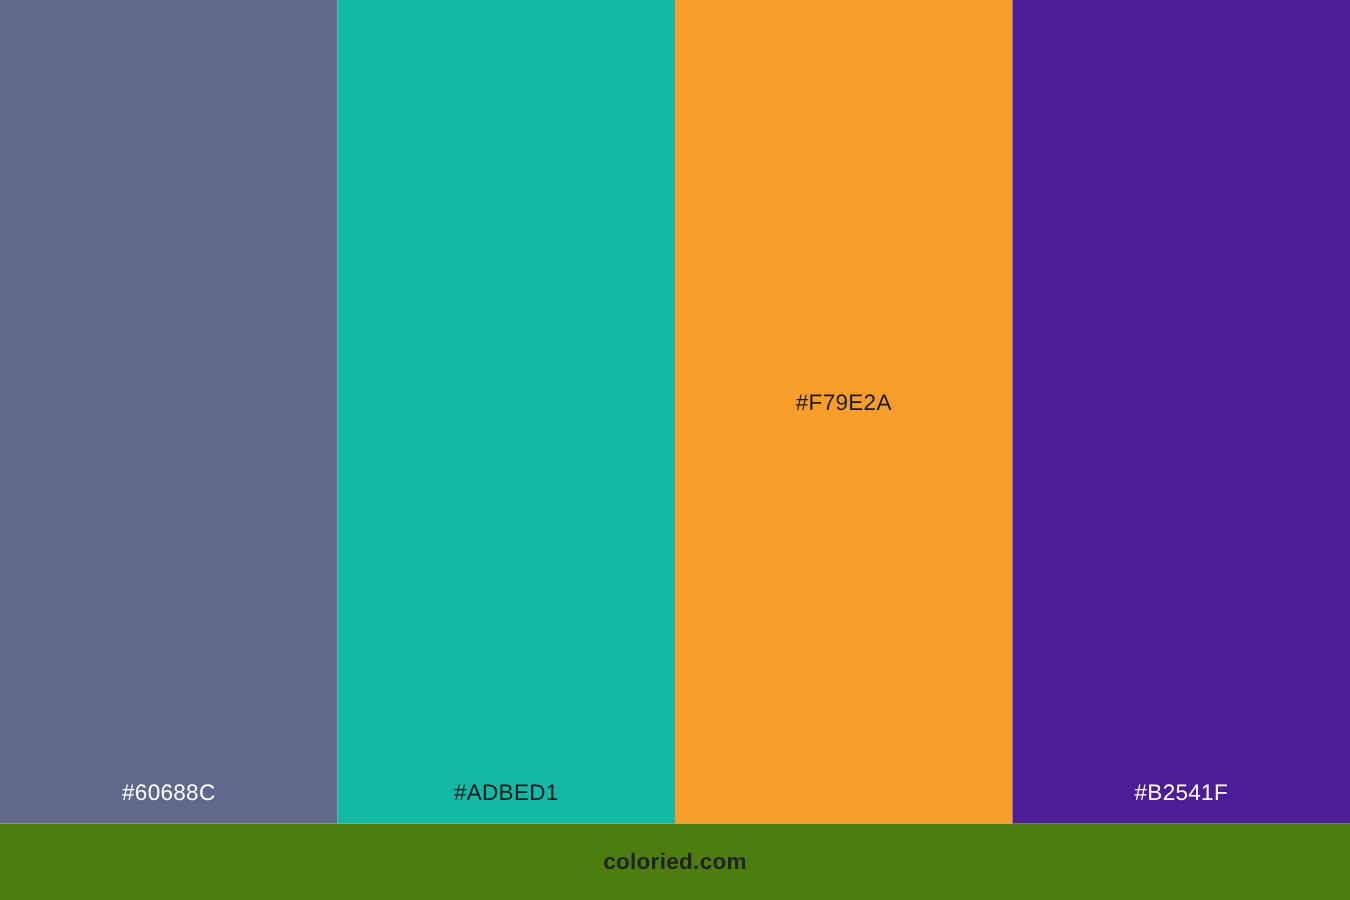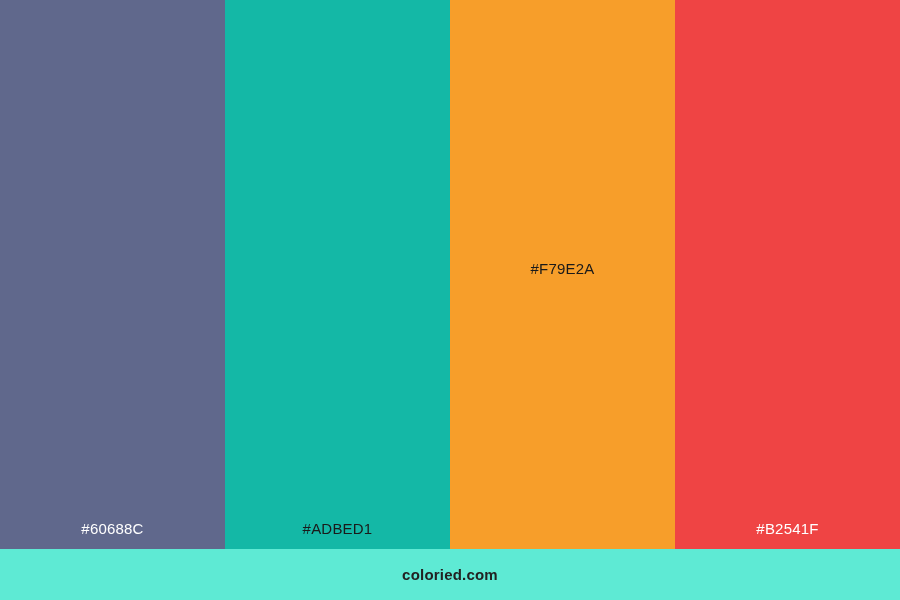--- a/index.html
+++ b/index.html
@@ -43,21 +43,21 @@
     font-weight: 400;
     letter-spacing: 0.2px;
     line-height: 1;
     padding-bottom: 13px;
     box-sizing: border-box;
     user-select: text;
   }
   #footer-bar {
     width: 900px;
     height: 51px;
-    background: #5eead4;
+    background: #4d7c0f;
     display: flex;
     align-items: center;
     justify-content: center;
   }
   #site-credit {
     font-family: "Liberation Sans", sans-serif;
     font-size: 15px;
     font-weight: 700;
     color: #222222;
     letter-spacing: 0.2px;
@@ -77,21 +77,21 @@
 
     <div class="swatch" style="background-color: #14b8a6;">
       <span class="swatch-label" style="color: rgb(26, 26, 26);">#ADBED1</span>
     </div>
 
 
     <div class="swatch" style="background-color: rgb(247, 158, 42); align-items: center;">
       <span class="swatch-label" style="color: rgb(26, 26, 26);">#F79E2A</span>
     </div>
 
-    <div class="swatch" style="background-color: #ef4444; justify-content: flex-end;">
+    <div class="swatch" style="background-color: #4c1d95; justify-content: flex-end;">
       <span class="swatch-label" style="color: rgb(255, 255, 255);">#B2541F</span>
     </div>
 
   </div>
 
   <div id="footer-bar">
     <span id="site-credit">coloried.com</span>
   </div>
 
 </div>

